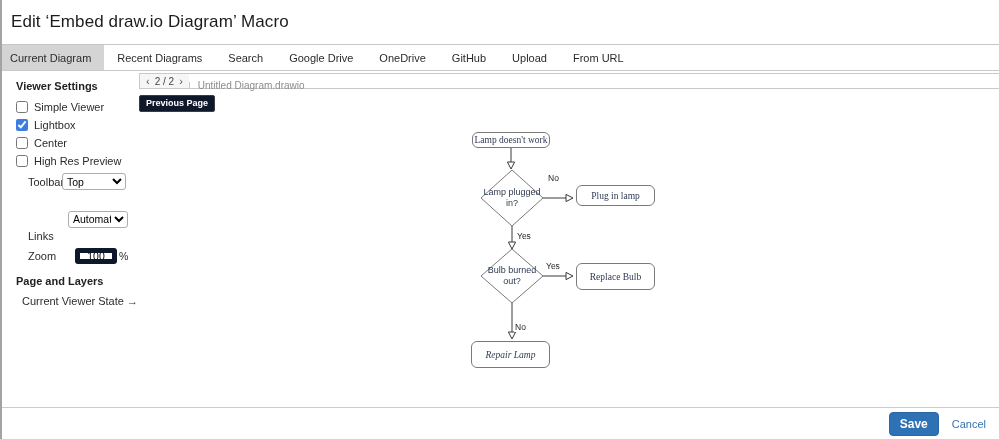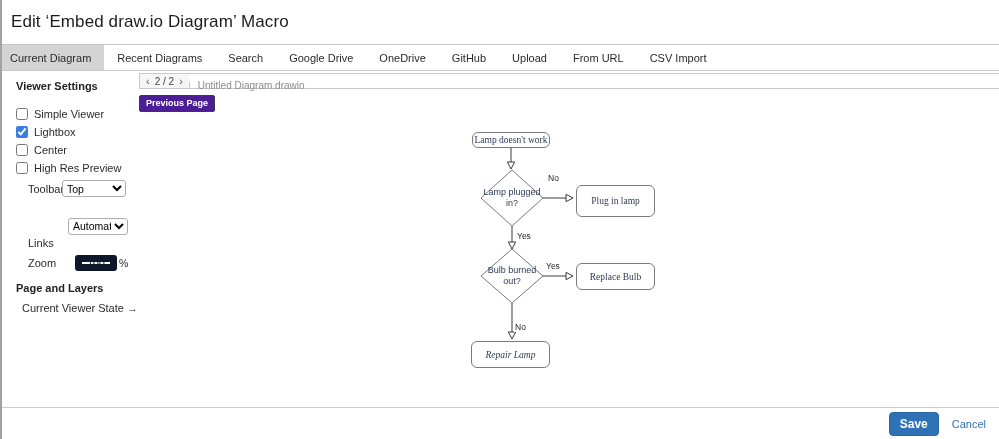--- a/index.html
+++ b/index.html
@@ -12,41 +12,41 @@
   
   .hdr { height:44px; display:flex; align-items:center; padding-left:9px; background:#fff; }
   .hdr h1 { font-size:17px; font-weight:400; color:#1c1c1c; letter-spacing:.1px; }
   
   .tabbar { display:flex; border-top:1px solid #c6c6c6; border-bottom:1px solid #c9c9c9; background:#fff; height:27px; }
   .tab { font-size:11px; color:#2b2b2b; padding:0 13px; display:flex; align-items:center; cursor:default; white-space:nowrap; }
   .tab.active { background:#d4d4d4;padding-left:8px; }
   
   .body { display:flex; height:335px; }
   .sidebar { width:137px; flex:0 0 137px; padding:9px 0 0 14px; }
-  .sb-heading { font-size:11px; font-weight:700; color:#222; margin-bottom:16px; }
+  .sb-heading { font-size:11px; font-weight:700; color:#222; margin-bottom:9px; }
   .cbrow { display:flex; align-items:center; gap:6px; margin-bottom:6px; font-size:11px; color:#2b2b2b; }
   .cbrow input { width:12px; height:12px; accent-color:#3b7de0; margin:0; }
   .ctl-row { display:flex; align-items:center; margin:6px 0 6px 12px; font-size:11px; color:#2b2b2b; }
   .ctl-row .lbl-toolbar { width:34px; }
   .ctl-row .lbl-links { width:40px;margin-top:34px; }
   .ctl-row .lbl-zoom { width:47px; }
   .ctl-row select { font-size:10.5px; height:17px; width:64px; border:1px solid #adadad; border-radius:3px; background:#fff; font-family:"Liberation Sans",sans-serif; }
   .ctl-row select.links { width:60px; }
-  .ctl-row input[type=text] { font-size:10.5px; height:16px; width:42px; border:7px solid #0f172a; border-radius:3px; text-align:center; font-family:"Liberation Sans",sans-serif; }
+  .ctl-row input[type=text] { font-size:10.5px; height:16px; width:42px; border:5px solid #0f172a; border-radius:3px; text-align:center; font-family:"Liberation Sans",sans-serif; }
   .pct { font-size:10.5px; margin-left:2px; color:#2b2b2b; }
   .sb-heading2 { font-size:11px; font-weight:700; color:#222; margin:11px 0 8px -0px; }
   .viewer-state { font-size:11px; color:#2b2b2b; margin-left:6px; cursor:pointer; }
   
   .main { position:relative; flex:1; }
   .pagebar { display:flex; align-items:stretch; height:16px; margin-top:2px; border:1px solid #c9c9c9; border-right:none; background:#fff; }
   .pager { display:flex; align-items:center; gap:5px; padding:0 6px; background:#f6f6f6; }
   .pager .chev { font-size:11px; color:#555; line-height:1; cursor:pointer; }
   .pager .cnt { font-size:10px; color:#444; }
   .fname { flex:1; display:flex; align-items:center; border-left:1px solid #c9c9c9; padding-left:8px; font-size:10px; color:#8c8c8c;margin-top:8px; }
-  .tooltip { position:absolute; left:0px; top:24px; background:#4c1d95; border:1px solid #3c3c3c; color:#fff; font-size:9px; font-weight:700; padding:2px 6px 3px; border-radius:2px; white-space:nowrap; }
+  .tooltip { position:absolute; left:0px; top:24px; background:#0f172a; border:1px solid #3c3c3c; color:#fff; font-size:9px; font-weight:700; padding:2px 6px 3px; border-radius:2px; white-space:nowrap; }
   
   svg.edges { position:absolute; left:0; top:0; }
   .node { position:absolute; background:#fff; border:1px solid #7a7a7a; border-radius:6px; display:flex; align-items:center; justify-content:center; text-align:center; font-family:"Liberation Serif", serif; font-size:9.5px; color:#2f3b52; z-index:2; }
   .dtext { position:absolute; display:flex; align-items:center; justify-content:center; text-align:center; font-family:"Liberation Sans", sans-serif; font-size:9px; line-height:1.2; color:#2f3b52; z-index:2; }
   .elabel { position:absolute; font-size:8.5px; color:#1e1e1e; background:#fff; padding:0 1px; z-index:2; }
   
   .footer { position:absolute; left:0; right:0; bottom:0; height:32px; border-top:1px solid #ccc; background:#fff; display:flex; align-items:center; justify-content:flex-end; gap:13px; padding-right:13px; }
   .save-btn { background:#2e71b5; border:1px solid #2a67a5; color:#fff; font-size:12px; font-weight:700; padding:4px 10px; border-radius:4px; font-family:"Liberation Sans",sans-serif; cursor:pointer; }
   .cancel-link { color:#3572b0; font-size:11px; cursor:pointer; }
 </style>
@@ -61,21 +61,20 @@
 
   <div class="tabbar">
       <div class="tab active">Current Diagram</div>
       <div class="tab">Recent Diagrams</div>
       <div class="tab">Search</div>
       <div class="tab">Google Drive</div>
       <div class="tab">OneDrive</div>
       <div class="tab">GitHub</div>
       <div class="tab">Upload</div>
       <div class="tab">From URL</div>
-      <div class="tab">CSV Import</div>
     </div>
 
   <div class="body">
 
     <div class="sidebar">
       <div class="sb-heading">Viewer Settings</div>
       <div>
           <label class="cbrow">
             <input type="checkbox" style="">
             <span>Simple Viewer</span>
@@ -146,21 +145,21 @@
 
         <line x1="404" y1="205" x2="427" y2="205" stroke="#3a3a3a" stroke-width="1"></line>
         <polygon points="434,205 427,201.4 427,208.6" fill="#fff" stroke="#3a3a3a" stroke-width="1"></polygon>
 
         <line x1="373" y1="232" x2="373" y2="261" stroke="#3a3a3a" stroke-width="1"></line>
         <polygon points="373,268 369.4,261 376.6,261" fill="#fff" stroke="#3a3a3a" stroke-width="1"></polygon>
       </svg>
 
       <div class="node" style="left:333px; top:41px; width:78px; height:16px;margin-top:20px;">Lamp doesn't work</div>
       <div class="dtext" style="left:341px; top:103px; width:64px; height:48px;">Lamp plugged in?</div>
-      <div class="node" style="left:437px; top:114px; width:79px; height:32px;">Plug in lamp</div>
+      <div class="node" style="left:437px; top:114px; width:79px; height:21px;">Plug in lamp</div>
       <div class="dtext" style="left:341px; top:181px; width:64px; height:48px;">Bulb burned out?</div>
       <div class="node" style="left:437px; top:192px; width:79px; height:27px;">Replace Bulb</div>
       <div class="node" style="left:332px; top:270px; width:79px; height:27px;font-style:italic;">Repair Lamp</div>
 
       <div class="elabel" style="left:408px; top:102px;">No</div>
       <div class="elabel" style="left:377px; top:160px;">Yes</div>
       <div class="elabel" style="left:406px; top:190px;">Yes</div>
       <div class="elabel" style="left:375px; top:251px;">No</div>
 
     </div>

